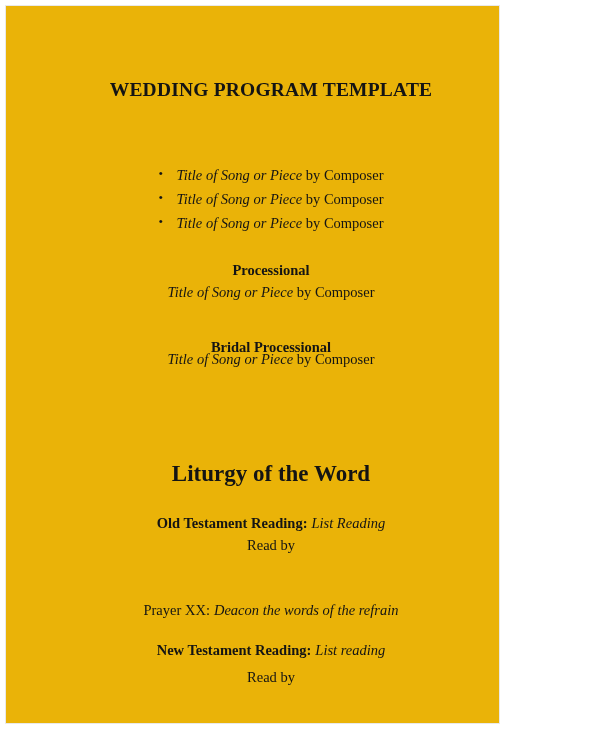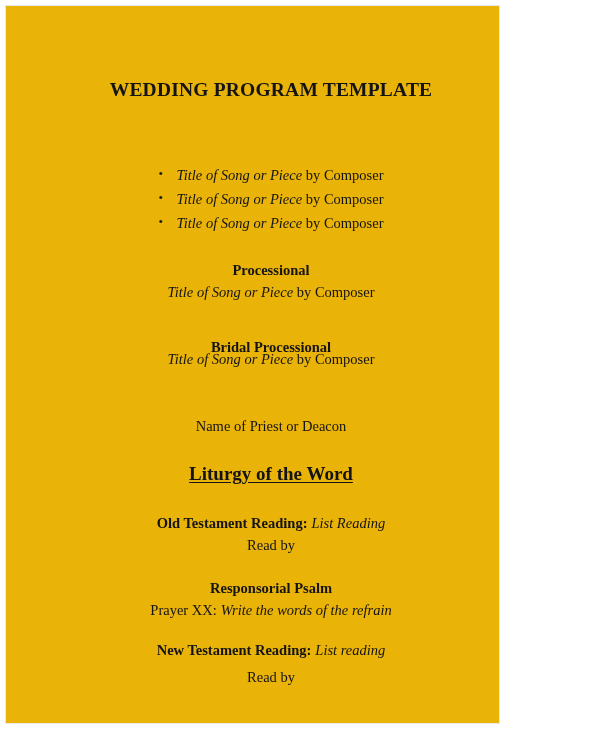--- a/index.html
+++ b/index.html
@@ -56,24 +56,23 @@
 
   .sec-line {
     font-size: 14.5px;
     line-height: 21px;
     white-space: nowrap;
   }
 
   .it { font-style: italic; text-align: center; }
 
   .big-head {
-    font-size: 19px;
+    font-size: 23px;
     font-weight: bold;
     line-height: 24px;
-    text-decoration: underline;
     text-underline-offset: 2px;
     white-space: nowrap;
   }
 
   
   .bullets {
     list-style: none;
     margin: 0;
     padding: 0;
     text-align: left;
@@ -126,40 +125,34 @@
     <span class="sec-line"><span class="it">Title of Song or Piece</span><span> by Composer</span></span>
   </div>
 
   <div class="section" style="top:321px;margin-top:10px;">
     <span class="sec-head">Bridal Processional</span>
   </div>
   <div class="section" style="top:343px;">
     <span class="sec-line"><span class="it">Title of Song or Piece</span><span> by Composer</span></span>
   </div>
 
-  <div class="section" style="top:410px;">
-    <span class="sec-line">Name of Priest or Deacon</span>
-  </div>
 
   <div class="section" style="top:456px;">
     <span class="big-head">Liturgy of the Word</span>
   </div>
 
   <div class="section" style="top:507px;">
     <span class="sec-line"><span class="reading-label">Old Testament Reading:</span><span class="gap-sm"></span><span class="it">List Reading</span></span>
   </div>
   <div class="section" style="top:529px;">
     <span class="sec-line">Read by</span>
   </div>
 
-  <div class="section" style="top:572px;">
-    <span class="sec-head">Responsorial Psalm</span>
-  </div>
   <div class="section" style="top:594px;">
-    <span class="sec-line"><span>Prayer XX:</span><span class="gap-sm"></span><span class="it">Write the words of the refrain</span></span>
+    <span class="sec-line"><span>Prayer XX:</span><span class="gap-sm"></span><span class="it">Deacon the words of the refrain</span></span>
   </div>
 
   <div class="section" style="top:634px;">
     <span class="sec-line"><span class="reading-label">New Testament Reading:</span><span class="gap-sm"></span><span class="it">List reading</span></span>
   </div>
   <div class="section" style="top:661px;">
     <span class="sec-line">Read by</span>
   </div>
 
 </div>

